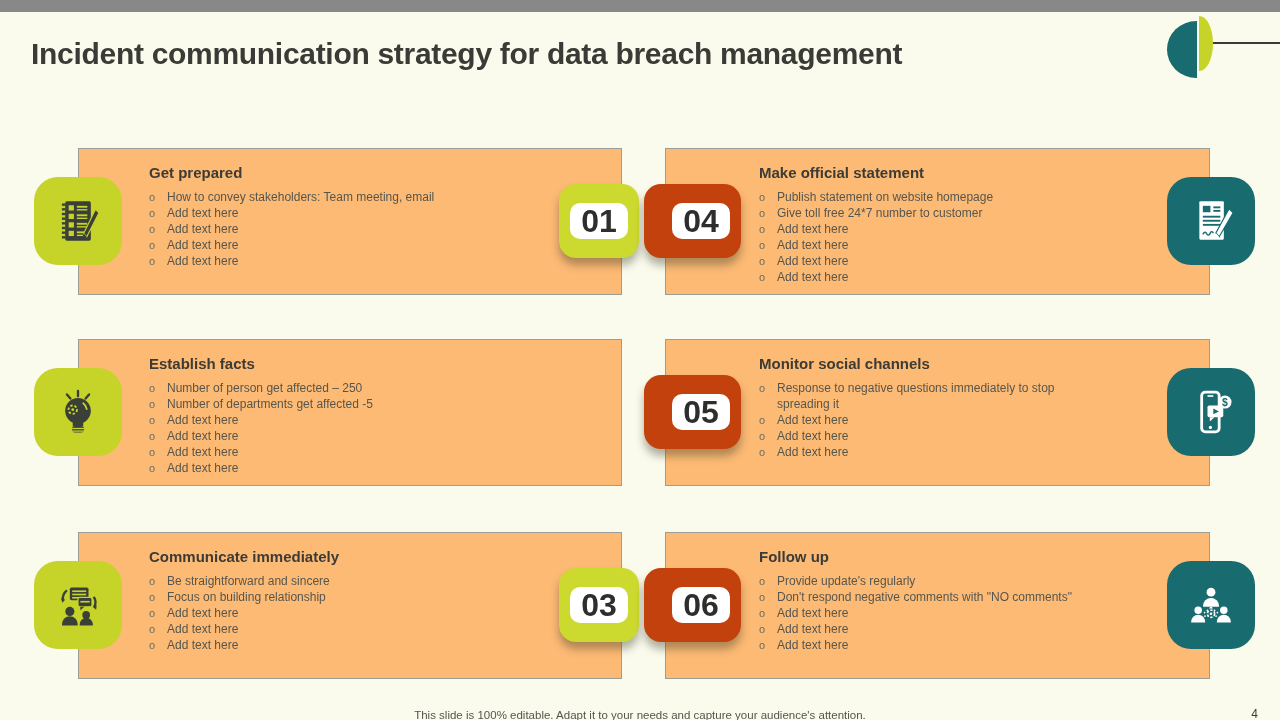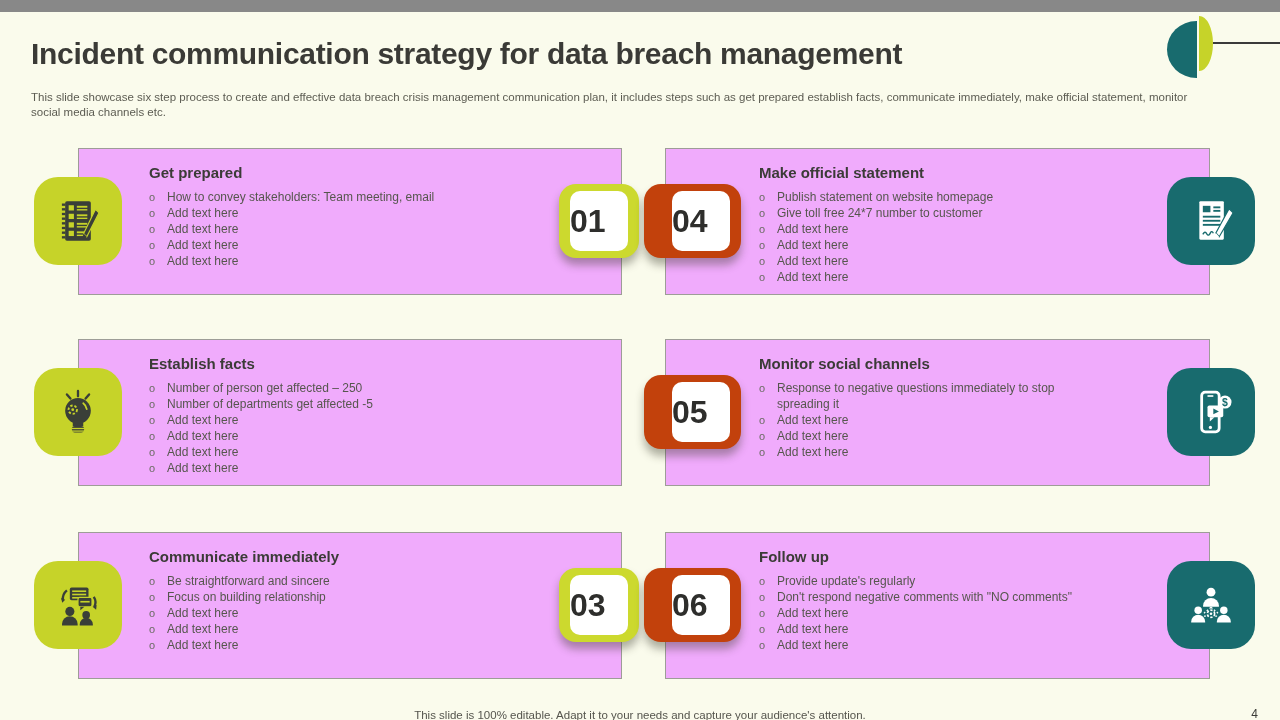--- a/index.html
+++ b/index.html
@@ -13,21 +13,21 @@
             font-size:11.5px;line-height:15px;color:#5c5c52;}
 
   
   .deco-teal{position:absolute;left:1167px;top:9px;width:30px;height:57px;background:#186b6e;
              border-radius:30px 0 0 30px / 29px 0 0 29px;}
   .deco-lime{position:absolute;left:1199px;top:4px;width:14px;height:55px;background:#c6d329;
              border-radius:0 14px 14px 0 / 0 28px 28px 0;}
   .deco-line{position:absolute;left:1213px;top:30px;width:67px;height:2px;background:#3a3a3a;}
 
   
-  .card{position:absolute;height:147px;background:#f0abfc;border:1px solid #9d9d97;box-sizing:border-box;}
+  .card{position:absolute;height:147px;background:#fdba74;border:1px solid #9d9d97;box-sizing:border-box;}
   .card-left{left:78px;width:544px;padding:14px 70px 0 70px;}
   .card-right{left:665px;width:545px;padding:14px 112px 8px 93px;}
   .r1{top:136px}.r2{top:327px}.r3{top:520px}
   .card-title{margin:0 0 6px 0;font-size:15px;line-height:20px;font-weight:700;color:#3b3b37;}
   .bullets{margin:0;padding:0;list-style:none;}
   .bullets li{display:flex;align-items:flex-start;}
   .marker{flex:0 0 18px;font-size:11px;line-height:16px;color:#6b6b63;}
   .btext{font-size:12px;line-height:16px;color:#56564e;}
 
   
@@ -38,38 +38,37 @@
   .tile svg{width:56px;height:56px;}
   .i-left{left:34px}.i-right{left:1167px}
   .ti1{top:165px}.ti2{top:356px}.ti3{top:549px}
 
   
   .badge{position:absolute;width:80px;height:74px;border-radius:17px;z-index:4;
          display:flex;align-items:center;justify-content:center;
          box-shadow:0 7px 9px rgba(50,50,35,.38);}
   .badge.lime{background:#ccd92e;}
   .badge.teal{background:#c2410c;padding-left:17px;}
-  .badge-in{width:58px;height:60px;background:#ffffff;border-radius:10px;
-            display:flex;align-items:center;justify-content:flex-start;}
+  .badge-in{width:58px;height:36px;background:#ffffff;border-radius:10px;
+            display:flex;align-items:center;justify-content:center;}
   .num{font-size:32px;font-weight:700;color:#2e2e2c;letter-spacing:0;}
   .b-left{left:559px}.b-right{left:644px}
   .tn1{top:172px}.tn2{top:363px}.tn3{top:556px}
 
   
   .footer{position:absolute;left:0;top:697px;width:100%;text-align:center;
           font-size:11.5px;color:#55554d;}
   .pagenum{position:absolute;right:22px;top:695px;font-size:12px;color:#3b3b37;}
 </style>
 </head>
 <body>
 
 <div class="slide">
 
   <h1 class="title">Incident communication strategy for data breach management</h1>
-  <p class="subtitle">This slide showcase six step process to create and effective data breach crisis management communication plan, it includes steps such as get prepared establish facts, communicate immediately, make official statement, monitor social media channels etc.</p>
 
   <div class="deco-teal"></div>
   <div class="deco-lime"></div>
   <div class="deco-line"></div>
 
   <section class="card card-left r1">
     <h2 class="card-title">Get prepared</h2>
     <ul class="bullets">
         <li>
           <span class="marker">o</span>

